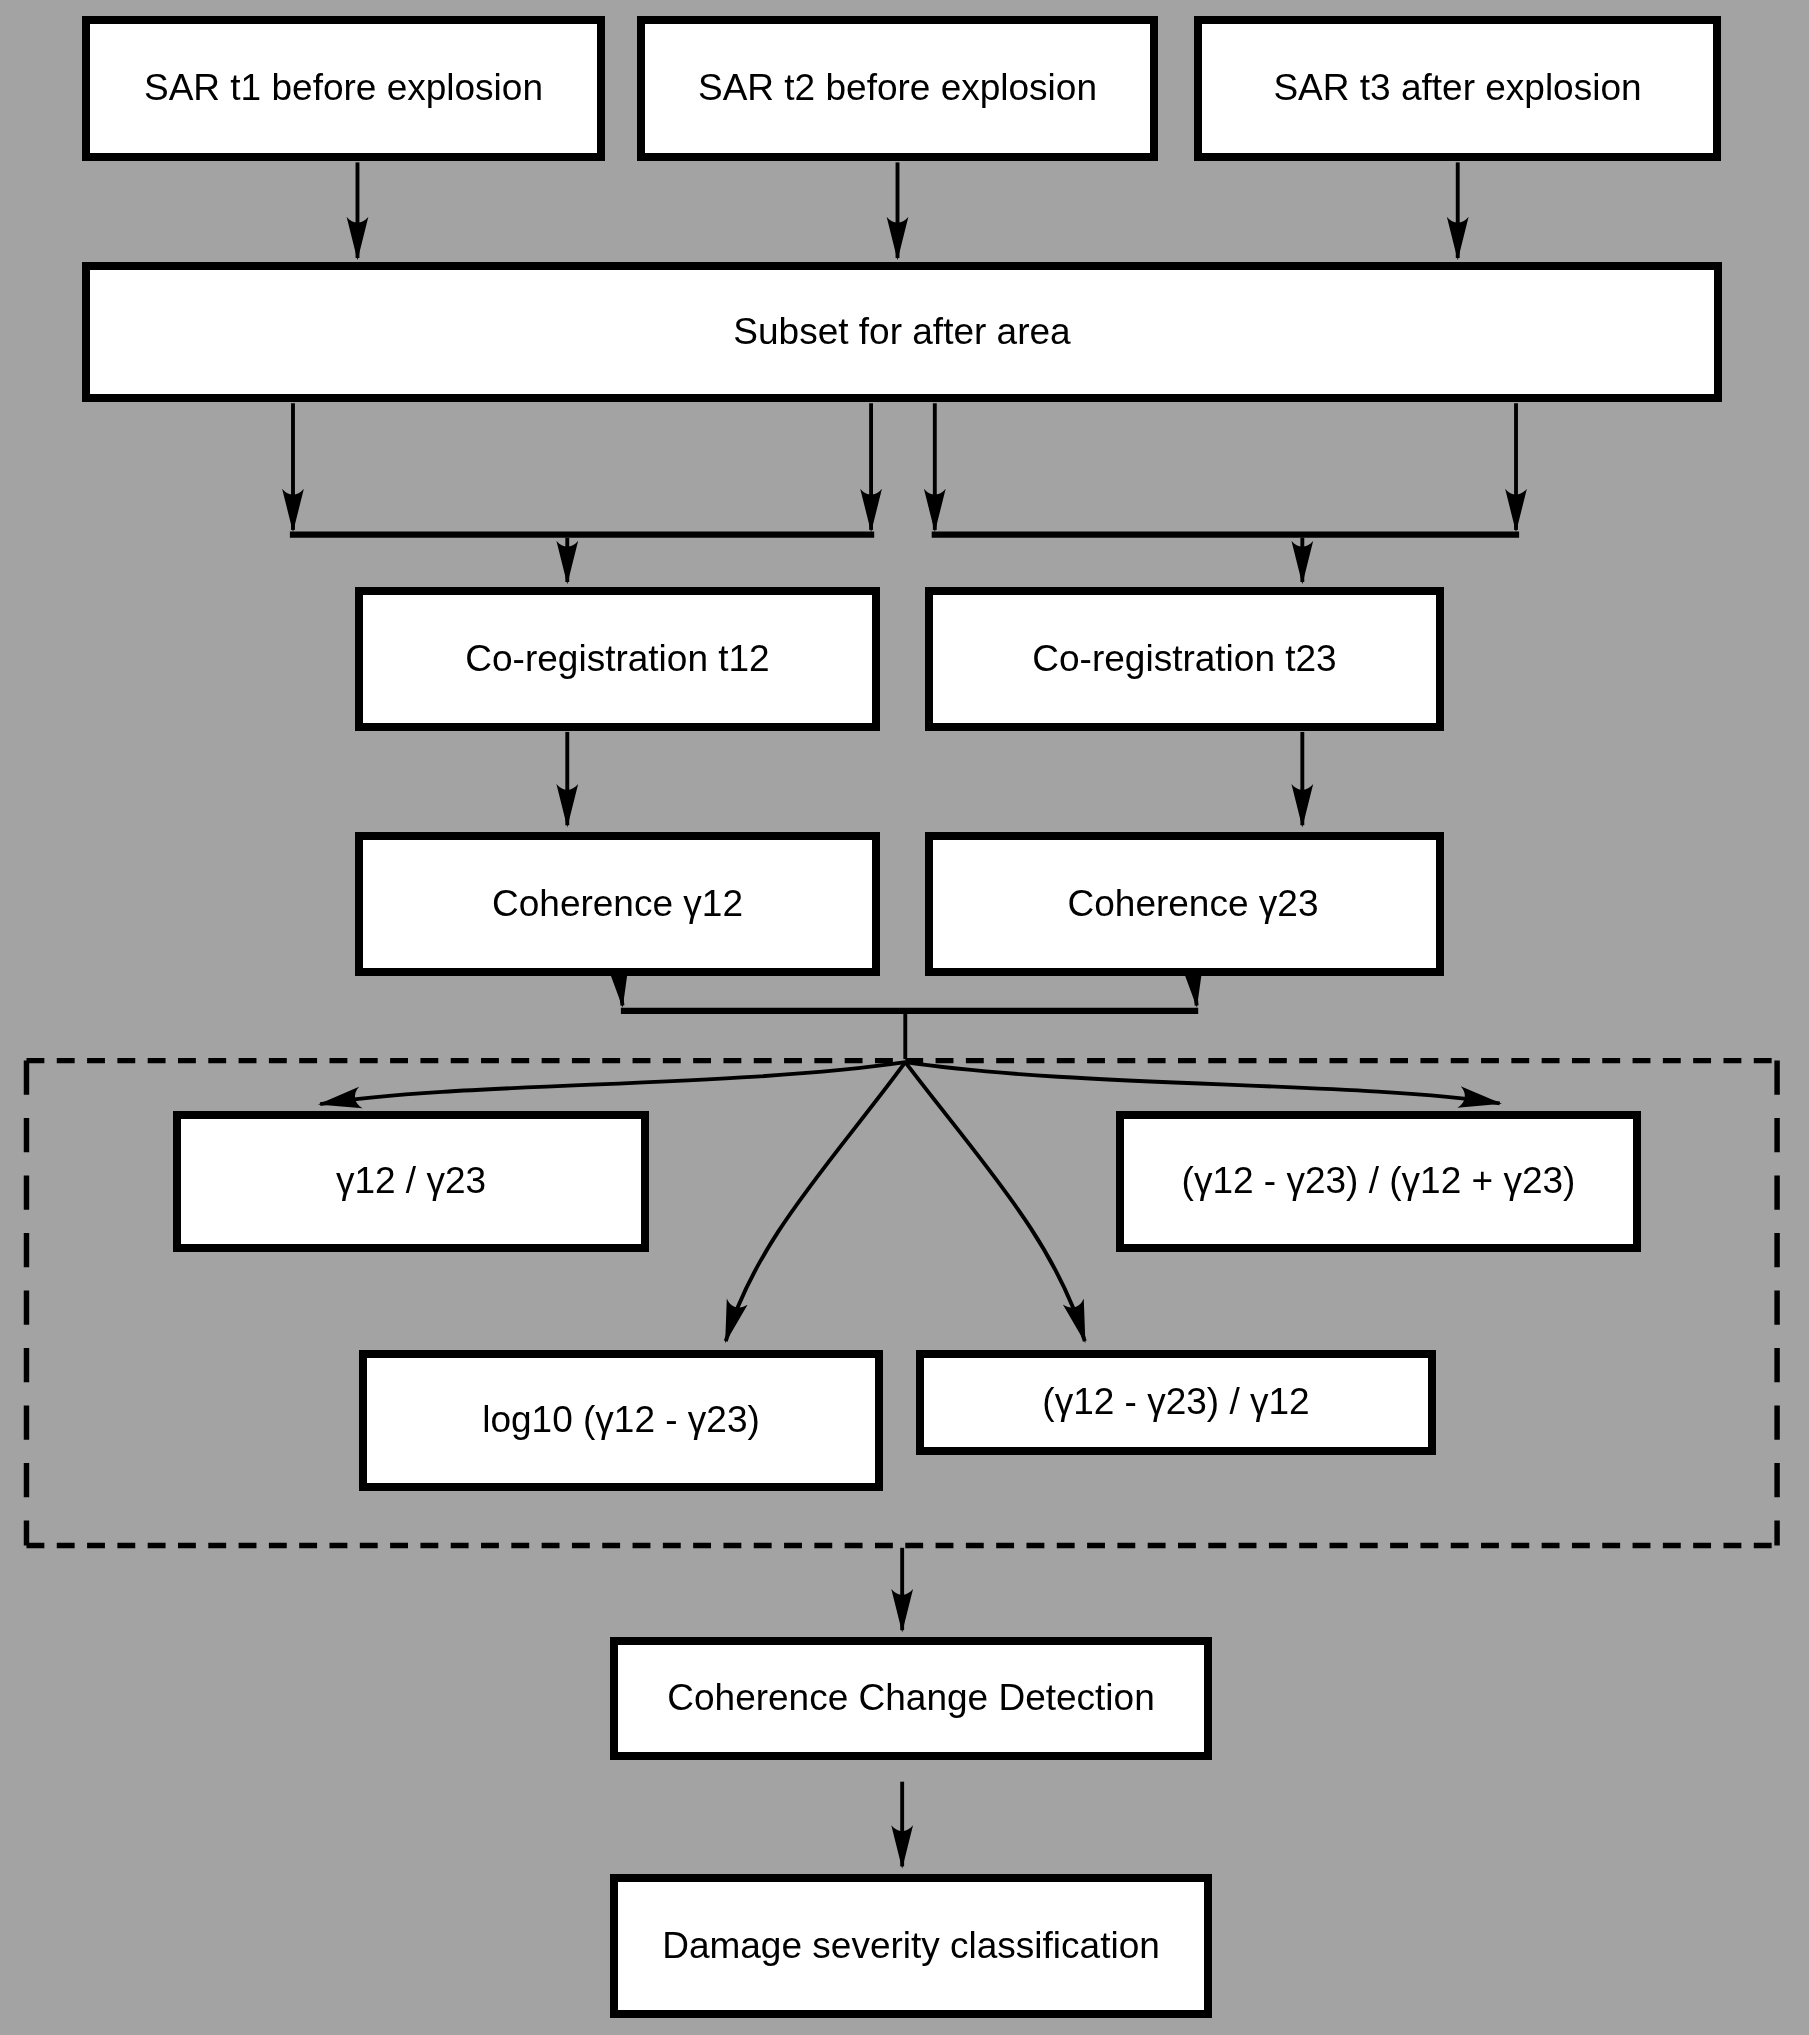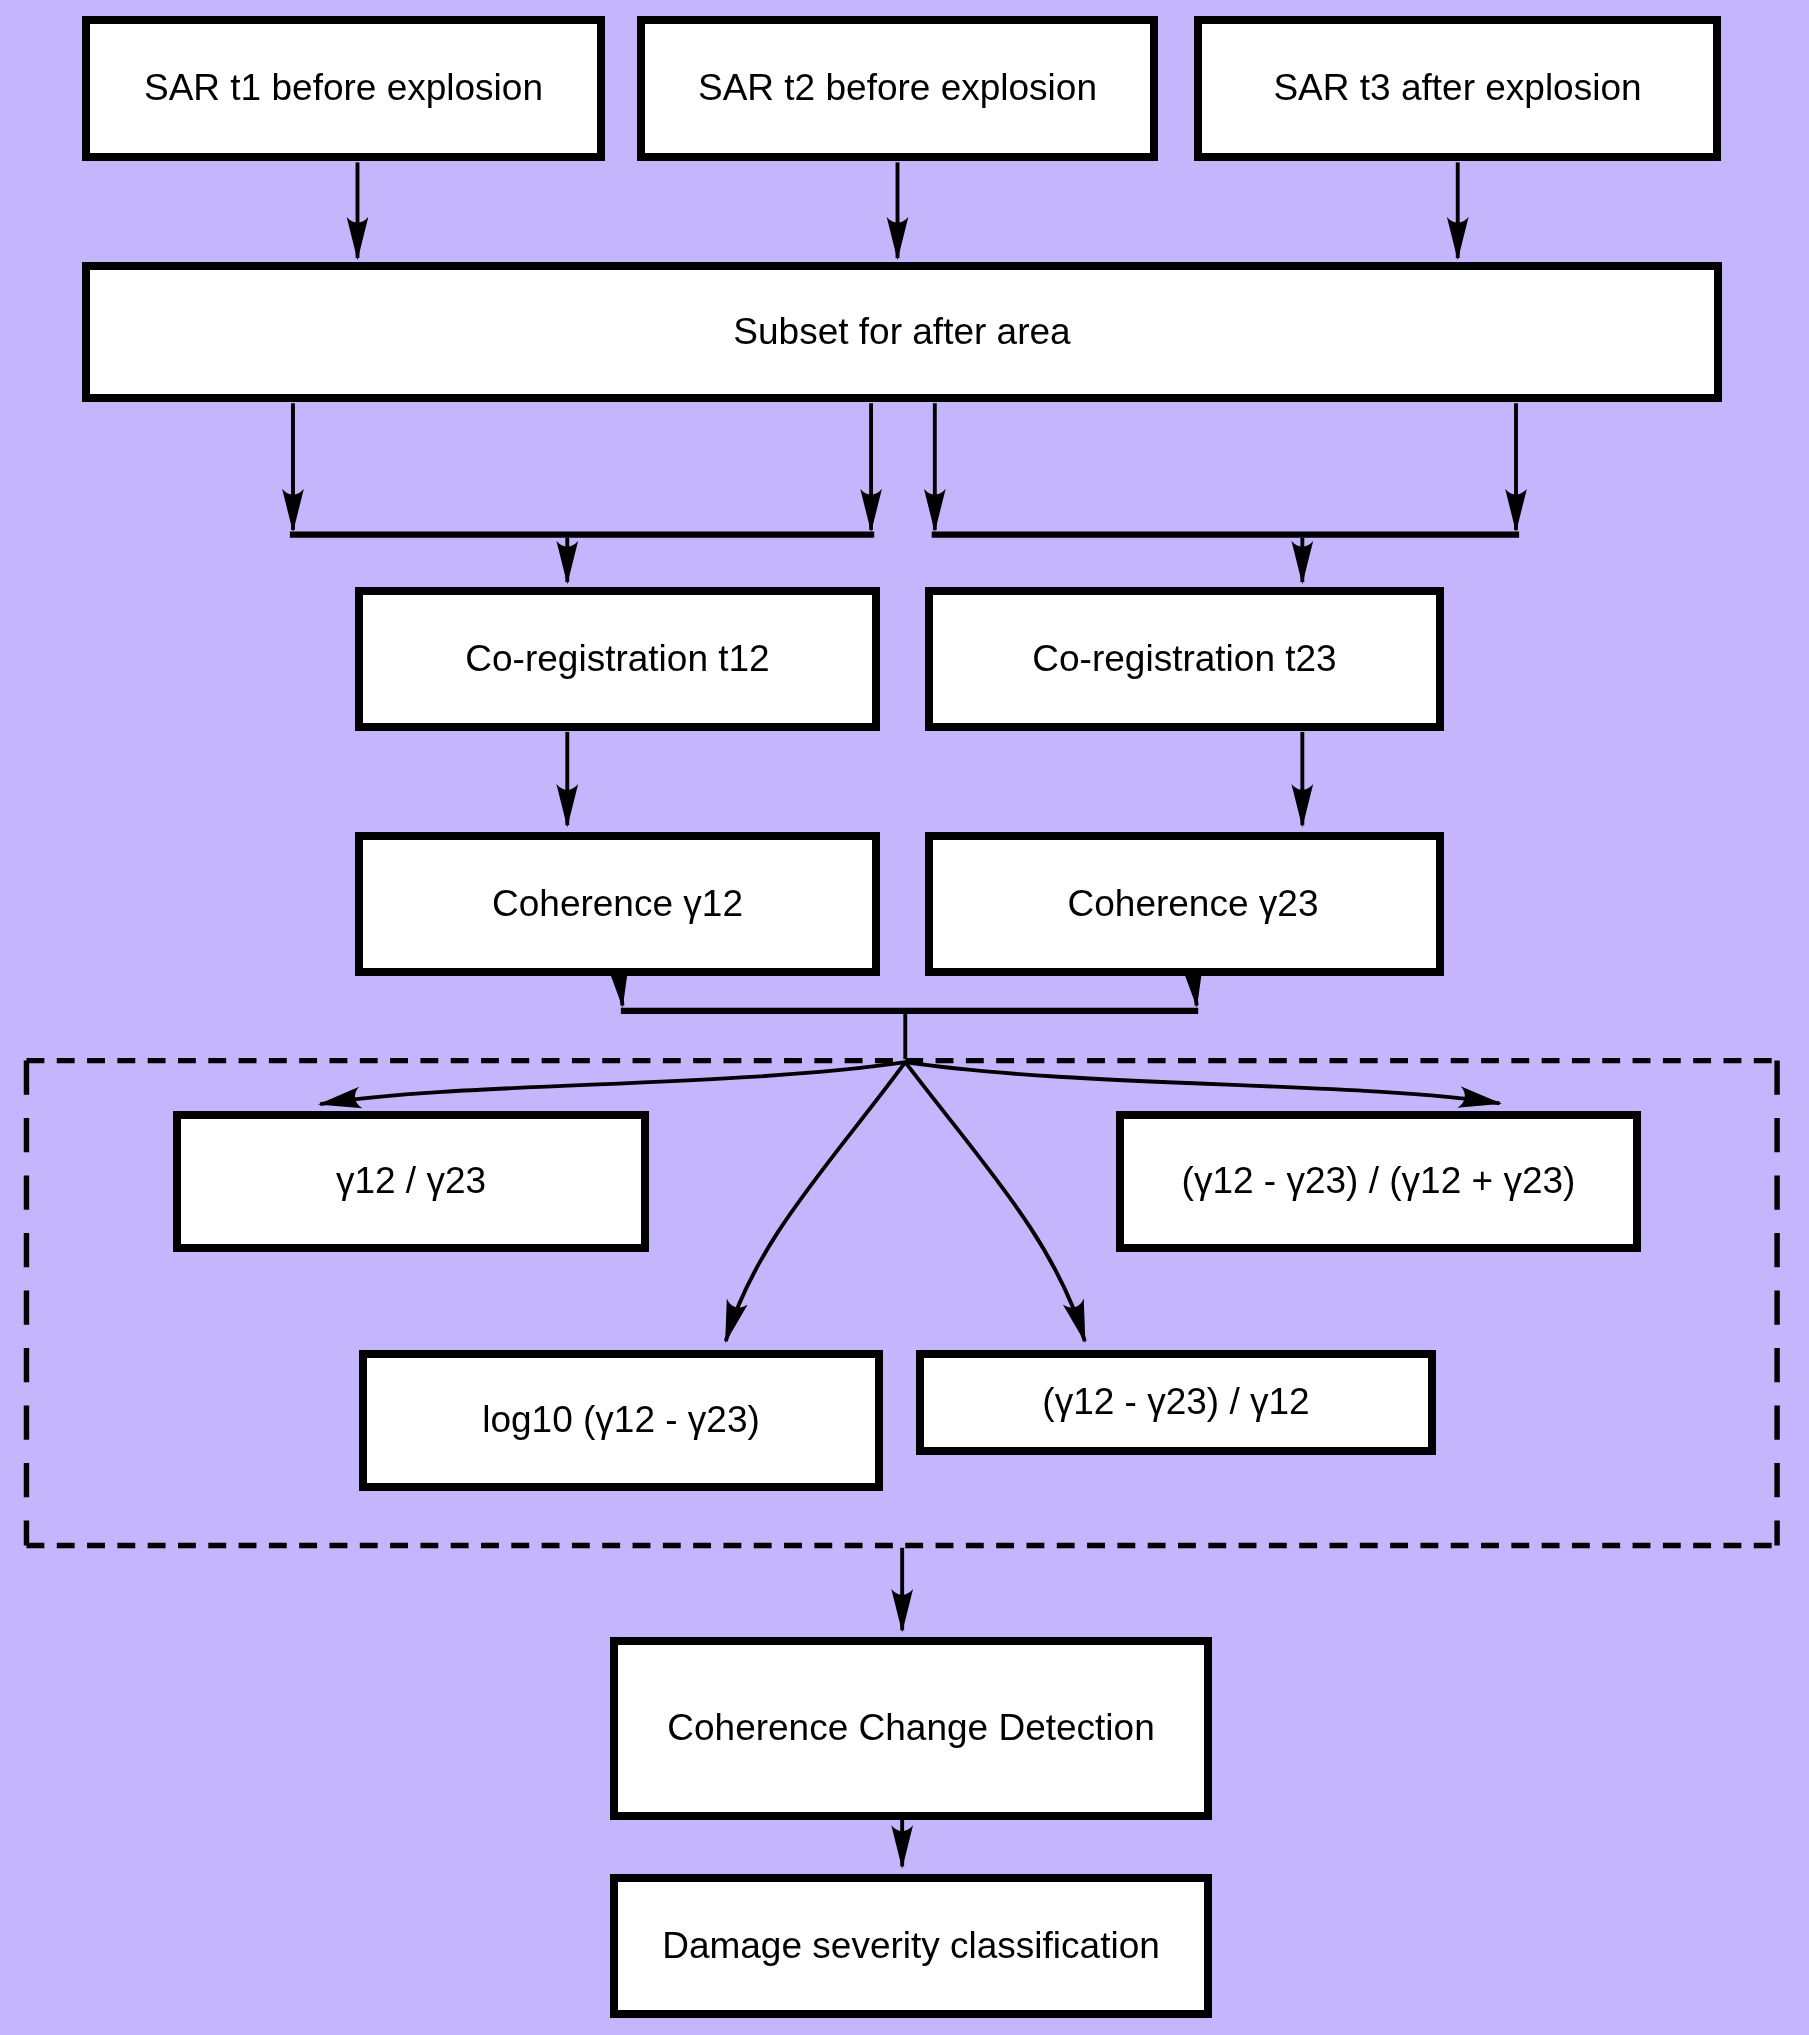--- a/index.html
+++ b/index.html
@@ -4,21 +4,21 @@
 <style>
   html, body {
     margin: 0;
     padding: 0;
     background: #ffffff;
   }
   #canvas {
     position: relative;
     width: 1809px;
     height: 2035px;
-    background: #c4b5fd;
+    background: #a3a3a3;
     font-family: "Liberation Sans", sans-serif;
     color: #000000;
     overflow: hidden;
   }
   #connectors {
     position: absolute;
     left: 0;
     top: 0;
     width: 1809px;
     height: 2035px;
@@ -42,21 +42,21 @@
   #n-sar-t3        { left: 1194px; top: 15.5px;   width: 527px;  height: 145px; }
   #n-subset        { left: 82px;  top: 262px;  width: 1640px; height: 140px; }
   #n-coreg-t12     { left: 355px;  top: 587px;  width: 525px;  height: 144px; }
   #n-coreg-t23     { left: 925px; top: 587px;  width: 519px;  height: 144px; }
   #n-coherence-g12 { left: 355px;  top: 832px; width: 525px;  height: 144px; }
   #n-coherence-g23 { left: 925px; top: 832px; width: 519px;  height: 144px; padding-left: 17px; }
   #n-ratio         { left: 173px;  top: 1111px; width: 476px;  height: 141px; }
   #n-norm-diff     { left: 1116px; top: 1111px; width: 525px;  height: 141px; }
   #n-log-diff      { left: 359px;  top: 1350px; width: 524px;  height: 141px; }
   #n-rel-diff      { left: 916px; top: 1350px; width: 520px;  height: 105px; }
-  #n-ccd           { left: 610px;  top: 1637px; width: 602px;  height: 183px; }
+  #n-ccd           { left: 610px;  top: 1637px; width: 602px;  height: 123px; }
   #n-classification{ left: 610px;  top: 1874px; width: 602px;  height: 144px; }
 
   .thin  { stroke: #000000; stroke-width: 5; fill: none; }
   .thick { stroke: #000000; stroke-width: 8; fill: none; }
   .dash-h { stroke: #000000; stroke-width: 7; fill: none; stroke-dasharray: 23 16; }
   .dash-v { stroke: #000000; stroke-width: 7; fill: none; stroke-dasharray: 44 30; }
 </style>
 </head>
 <body>
 

